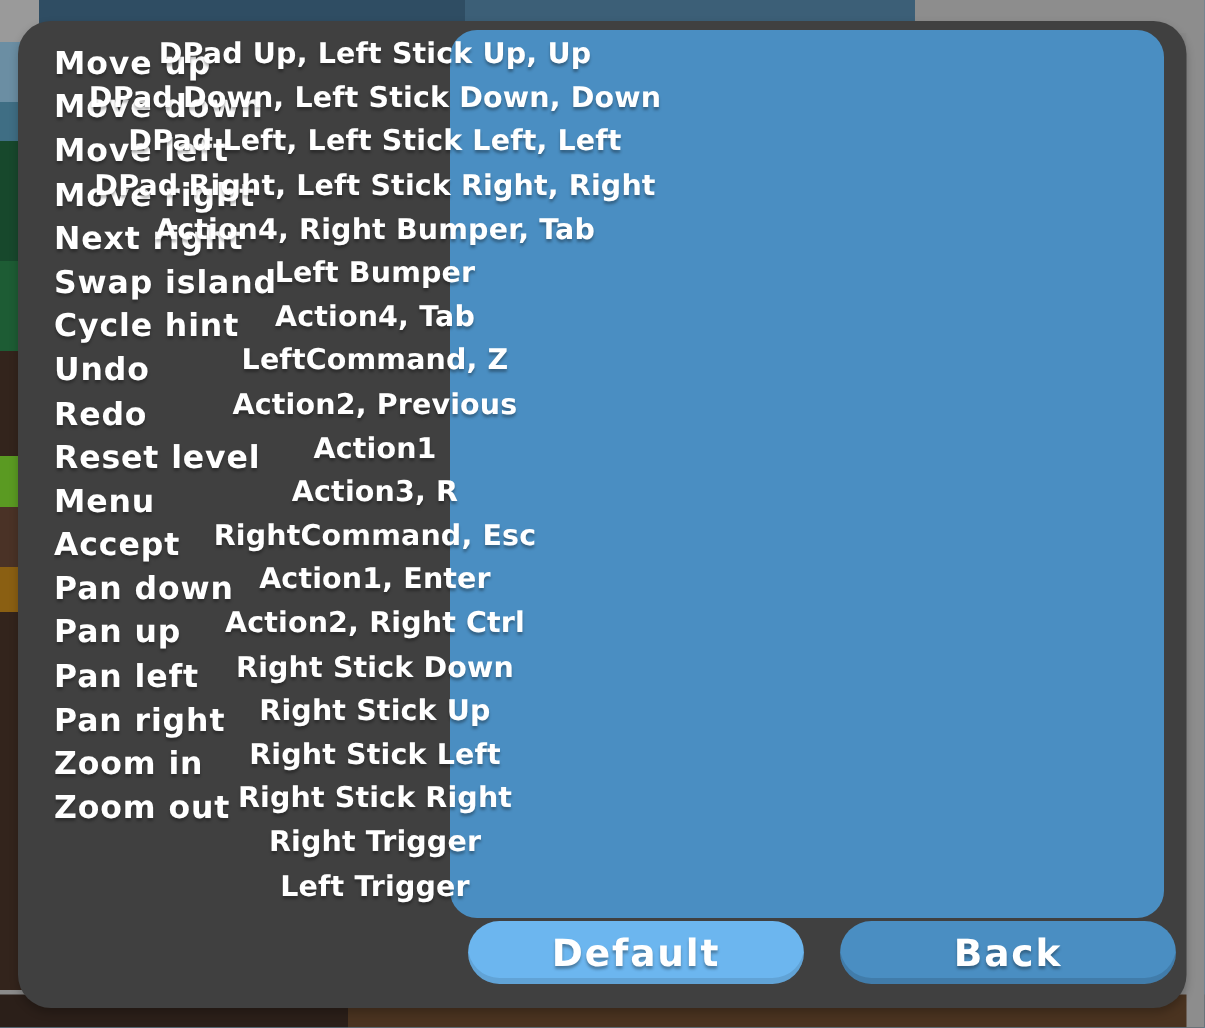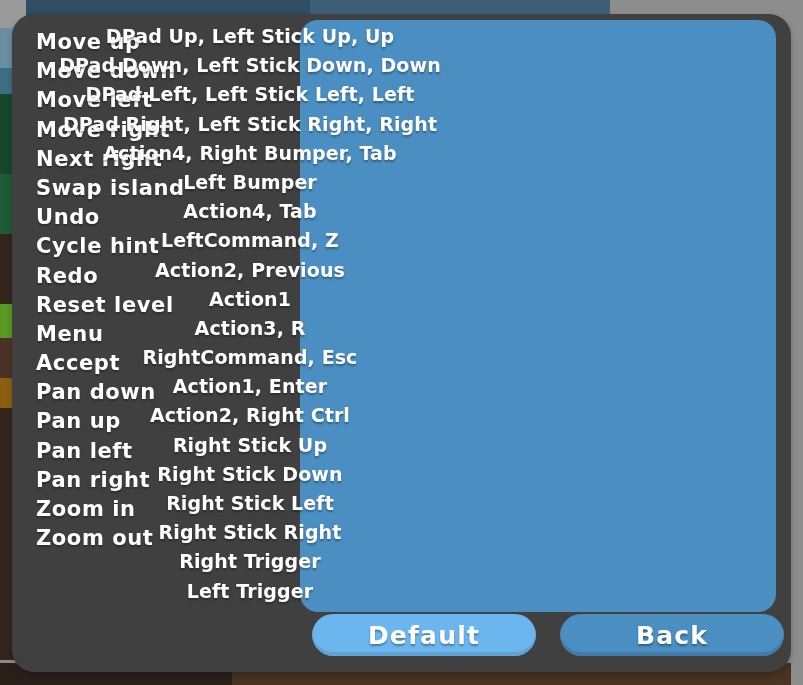--- a/index.html
+++ b/index.html
@@ -222,22 +222,22 @@
 
       <div class="bindings-panel"></div>
 
       <div class="actions-col">
         <div class="row"><span class="action-label">Move up</span></div>
         <div class="row"><span class="action-label">Move down</span></div>
         <div class="row"><span class="action-label">Move left</span></div>
         <div class="row"><span class="action-label">Move right</span></div>
         <div class="row"><span class="action-label">Next right</span></div>
         <div class="row"><span class="action-label">Swap island</span></div>
+        <div class="row"><span class="action-label">Cycle hint</span></div>
         <div class="row"><span class="action-label">Undo</span></div>
-        <div class="row"><span class="action-label">Cycle hint</span></div>
         <div class="row"><span class="action-label">Redo</span></div>
         <div class="row"><span class="action-label">Reset level</span></div>
         <div class="row"><span class="action-label">Menu</span></div>
         <div class="row"><span class="action-label">Accept</span></div>
         <div class="row"><span class="action-label">Pan down</span></div>
         <div class="row"><span class="action-label">Pan up</span></div>
         <div class="row"><span class="action-label">Pan left</span></div>
         <div class="row"><span class="action-label">Pan right</span></div>
         <div class="row"><span class="action-label">Zoom in</span></div>
         <div class="row"><span class="action-label">Zoom out</span></div>
@@ -251,22 +251,22 @@
         <div class="row binding-label">Action4, Right Bumper, Tab</div>
         <div class="row binding-label">Left Bumper</div>
         <div class="row binding-label">Action4, Tab</div>
         <div class="row binding-label">LeftCommand, Z</div>
         <div class="row binding-label">Action2, Previous</div>
         <div class="row binding-label">Action1</div>
         <div class="row binding-label">Action3, R</div>
         <div class="row binding-label">RightCommand, Esc</div>
         <div class="row binding-label">Action1, Enter</div>
         <div class="row binding-label">Action2, Right Ctrl</div>
+        <div class="row binding-label">Right Stick Down</div>
         <div class="row binding-label">Right Stick Up</div>
-        <div class="row binding-label">Right Stick Down</div>
         <div class="row binding-label">Right Stick Left</div>
         <div class="row binding-label">Right Stick Right</div>
         <div class="row binding-label">Right Trigger</div>
         <div class="row binding-label">Left Trigger</div>
       </div>
 
     </div>
 
     <div class="footer">
       <button class="btn btn-default">Default</button>

